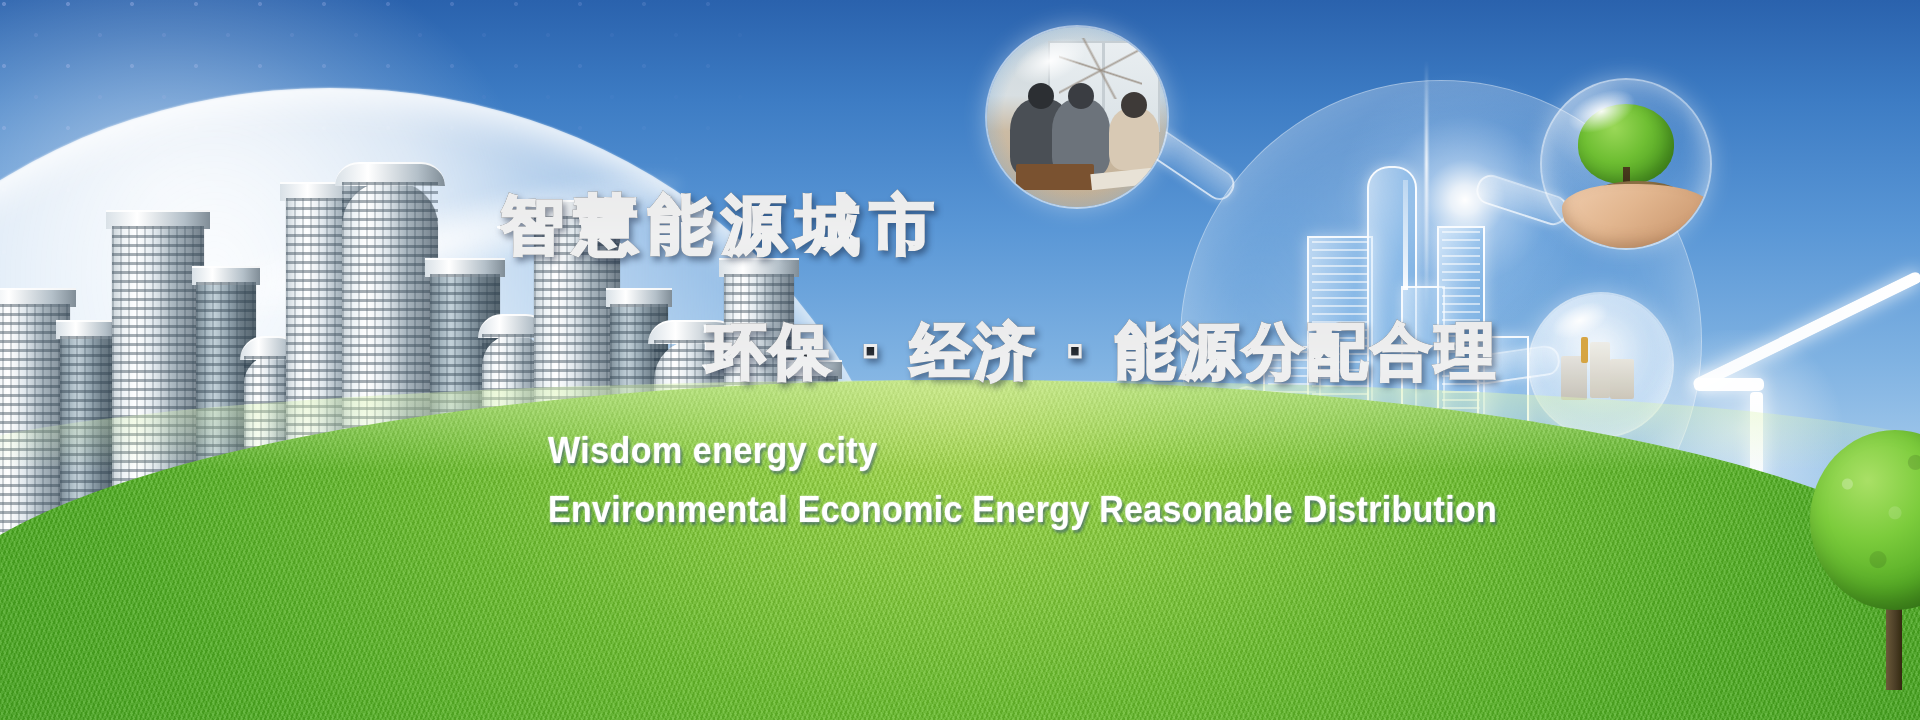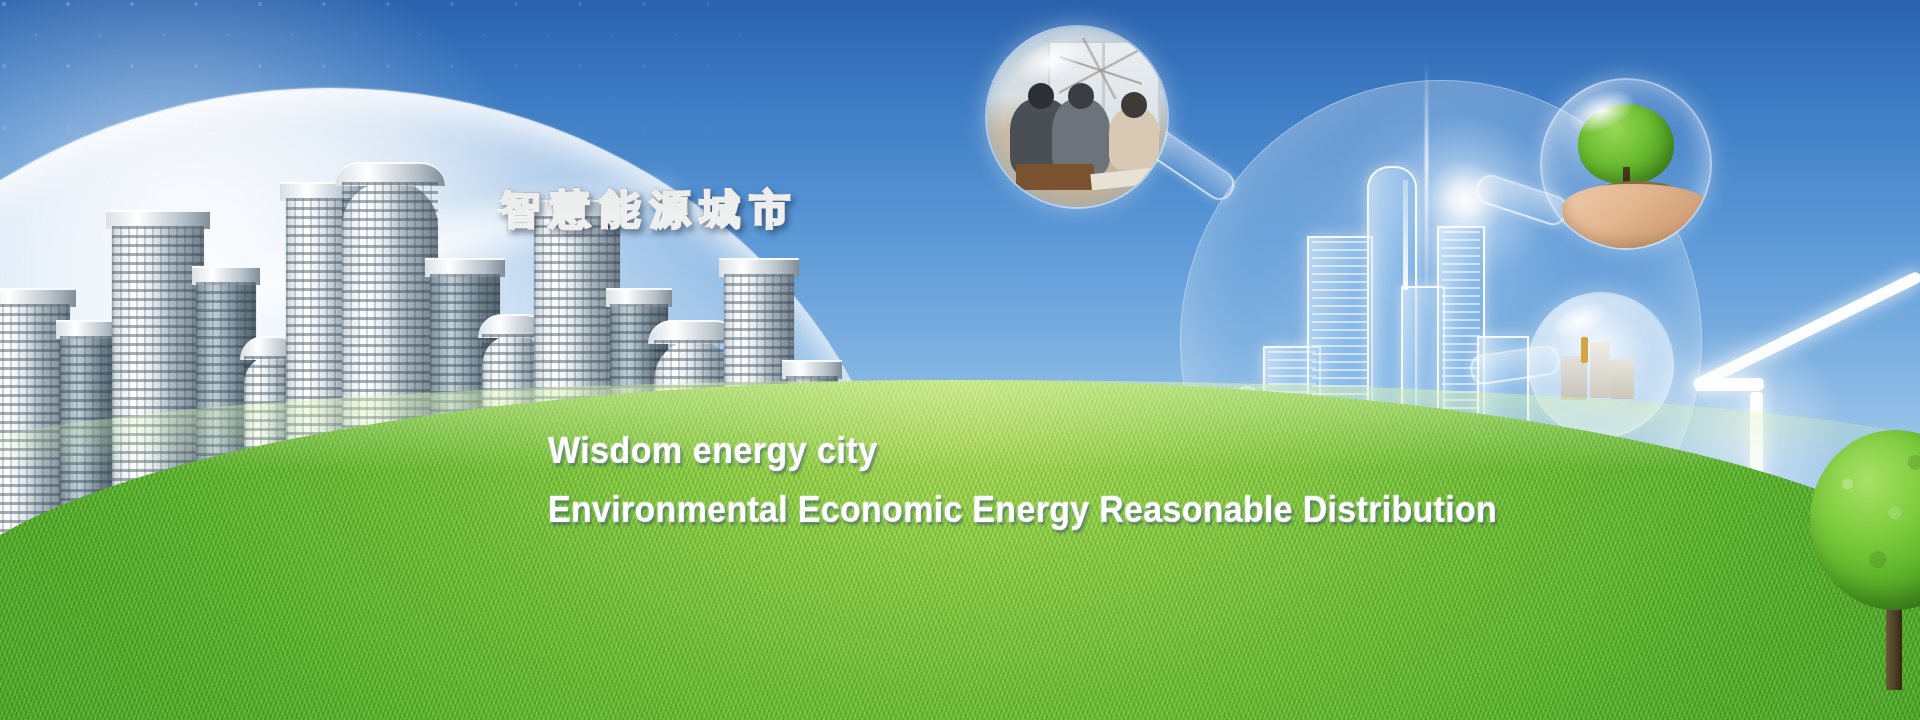--- a/index.html
+++ b/index.html
@@ -284,21 +284,21 @@
       radial-gradient(circle at 50% 46%, rgba(255,255,255,.14) 0 6px, transparent 7px);
   }
   .rtree .trunk{
     position:absolute;left:76px;top:160px;width:16px;height:100px;
     background:linear-gradient(to right,#6b5a3a,#4a3d25 60%,#33290f);
   }
 
   
   .t-cn-main{
     position:absolute;left:500px;top:182px;
-    font-size:40px;font-weight:bold;letter-spacing:10px;
+    font-size:64px;font-weight:bold;letter-spacing:10px;
     font-family:"DejaVu Sans","Liberation Sans",sans-serif;
     background:linear-gradient(to bottom,#0d0f12 0%,#1b1f24 38%,#3a4149 62%,#14171b 100%);
     -webkit-background-clip:text;background-clip:text;color:transparent;
     -webkit-text-stroke:3px rgba(255,255,255,.92);
     paint-order:stroke fill;
     filter:drop-shadow(3px 4px 3px rgba(10,25,50,.45));
     white-space:nowrap;
   }
   .t-cn-sub{
     position:absolute;left:706px;top:312px;
@@ -470,16 +470,17 @@
     <div class="grass-tex"></div>
     <div class="grass-haze"></div>
   </div>
 
   <div class="rtree">
     <div class="trunk"></div>
     <div class="crown"></div>
   </div>
 
   <div class="t-cn-main">智慧能源城市</div>
+  <div class="t-cn-sub">环保 · 经济 · 能源分配合理</div>
   <div class="t-en-1">Wisdom energy city</div>
   <div class="t-en-2">Environmental Economic  Energy Reasonable Distribution</div>
 
 </div>
 
 </body></html>

